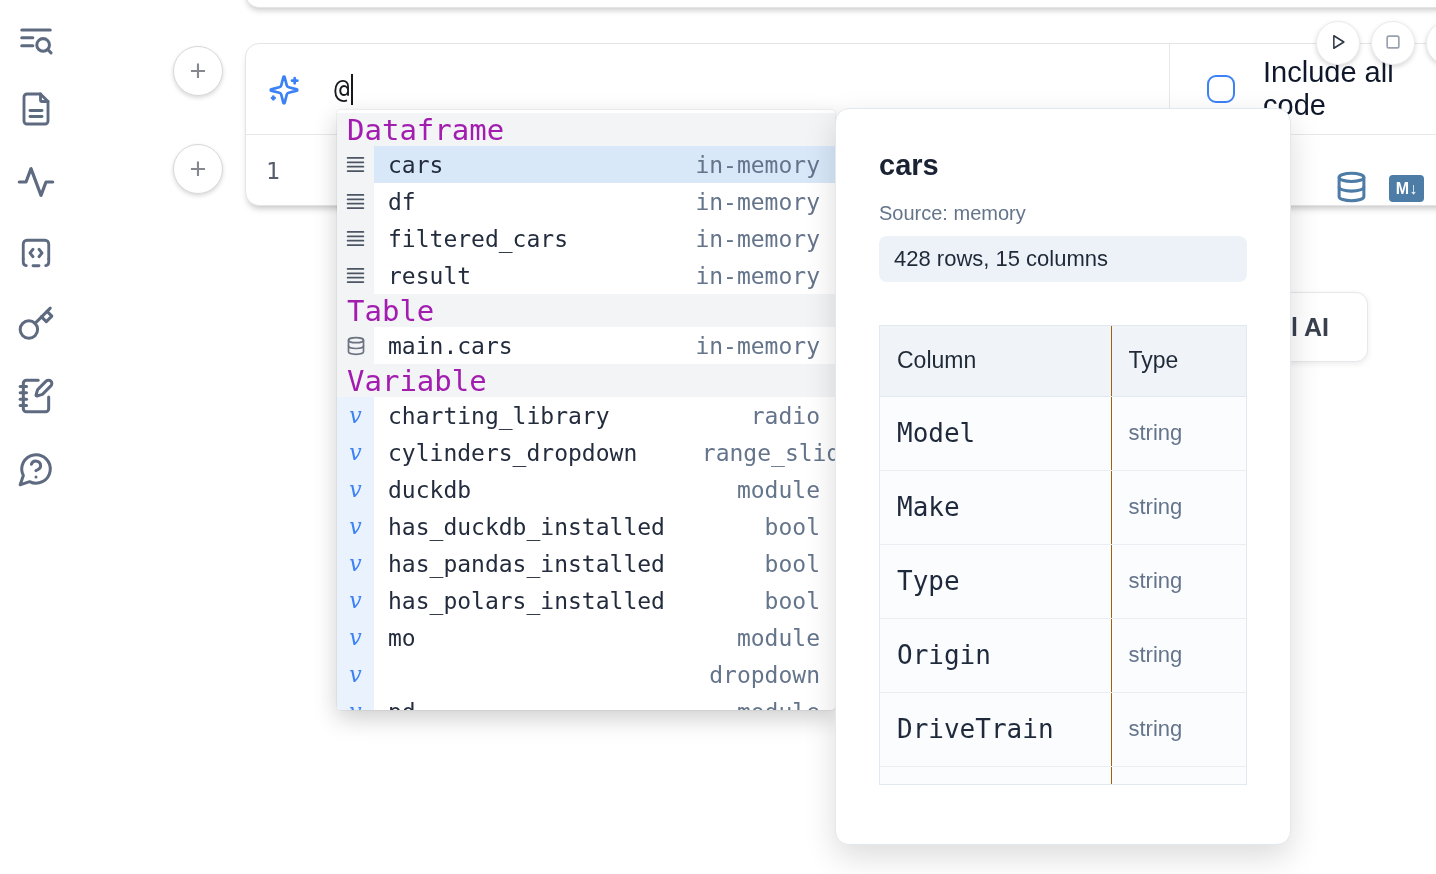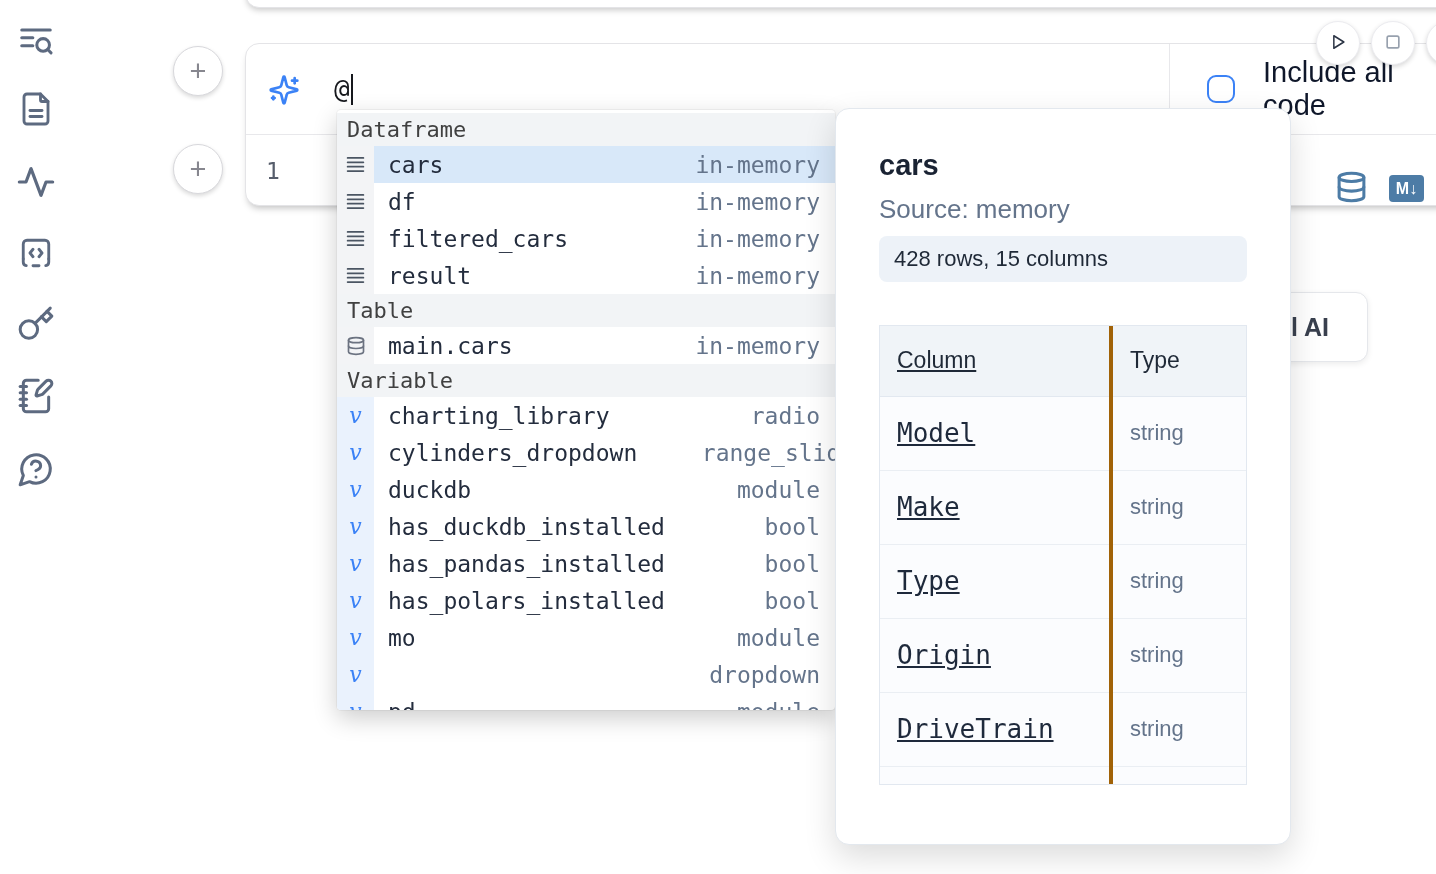--- a/index.html
+++ b/index.html
@@ -61,47 +61,47 @@
     background:#fff; border:1px solid #e5e7eb; border-radius:12px;
     box-shadow:0 2px 6px rgba(0,0,0,.08); z-index:10; cursor:pointer;text-align:center; }
   .ai-button span { position:absolute; left:50px; top:0; height:100%; display:flex; align-items:center;
     font-size:25px; font-weight:bold; color:#39404e; }
 
   
   .autocomplete { position:absolute; left:337px; top:110px; width:498px; height:600px;
     background:#fff; z-index:20; border-radius:4px; overflow:hidden; padding-top:3px;
     box-shadow:0 8px 24px rgba(0,0,0,.2), 0 0 0 1px rgba(0,0,0,.04); }
   .ac-header { height:33px; display:flex; align-items:center; padding-left:10px;
-    background:#f2f4f6; color:#404040; font-size:22px; }
+    background:#f2f4f6; color:#a21caf; font-size:29px; }
   .ac-row { display:flex; height:37px; cursor:pointer; }
   .ac-ico { width:37px; flex:none; display:flex; align-items:center; justify-content:center; }
   .ico-gray { background:#f3f4f6; } .ico-blue { background:#eaf2fd; }
   .ac-ico svg { stroke:#4b5563; fill:none; stroke-width:2; stroke-linecap:round; }
   .ac-ico .vvar { font-family:"DejaVu Serif","Liberation Serif",serif; font-style:italic;
     font-size:22px; color:#3b82f6; }
   .ac-main { flex:1; display:flex; align-items:center; position:relative; }
   .ac-main.selected { background:#d8e8f9; }
   .ac-name { padding-left:14px; font-size:23px; color:#232c3d; white-space:pre; }
   .ac-type { margin-left:auto; padding-right:15px; font-size:23px; color:#64748b; white-space:pre; }
   .ac-type.overflow { margin-left:0; position:absolute; right:-33px; top:50%; transform:translateY(-50%); padding-right:0; }
   .ac-partial { height:17px; overflow:hidden; }
 
   
   .popover { position:absolute; left:835px; top:108px; width:456px; height:737px;
     background:#fff; border:1px solid #e3e8ee; border-radius:14px;
     box-shadow:0 12px 32px rgba(0,0,0,.14); z-index:30; padding:40px 43px 0 43px; }
   .pop-title { font-size:29px; font-weight:bold; color:#1a2333; }
-  .pop-source { margin-top:12px; font-size:26px; color:#64748b; }
+  .pop-source { margin-top:20px; font-size:20px; color:#64748b; }
   .pop-pill { margin-top:11px; height:46px; background:#edf2f8; border-radius:8px;
     display:flex; align-items:center; padding-left:15px; font-size:22px; color:#1f2937; }
   .pop-tablewrap { margin-top:43px; border:1px solid #e2e8f0; height:460px; overflow:hidden; }
   table.schema { width:100%; border-collapse:collapse; }
   table.schema th { height:70px; background:#f0f4f8; text-align:left; padding-left:17px;
     font-size:23px; font-weight:400; color:#1f2937; border-bottom:1px solid #e2e8f0; }
-  table.schema th:first-child, table.schema td:first-child { width:231px; border-right:4px solid #a16207;text-decoration:underline; }
+  table.schema th:first-child, table.schema td:first-child { width:231px; border-right:1px solid #a16207; }
   table.schema td { height:74px; background:#fbfcfe; border-bottom:1px solid #eaeef3; padding-left:17px; }
   td.c-name { font-family:"DejaVu Sans Mono","Liberation Mono",monospace; font-size:26px; color:#1e293b; }
   td.c-type { font-size:22px; color:#64748b; }
 </style>
 </head>
 <body>
 
 <nav class="sidebar">
   <div class="side-item" style="top:22px">
     <span>

